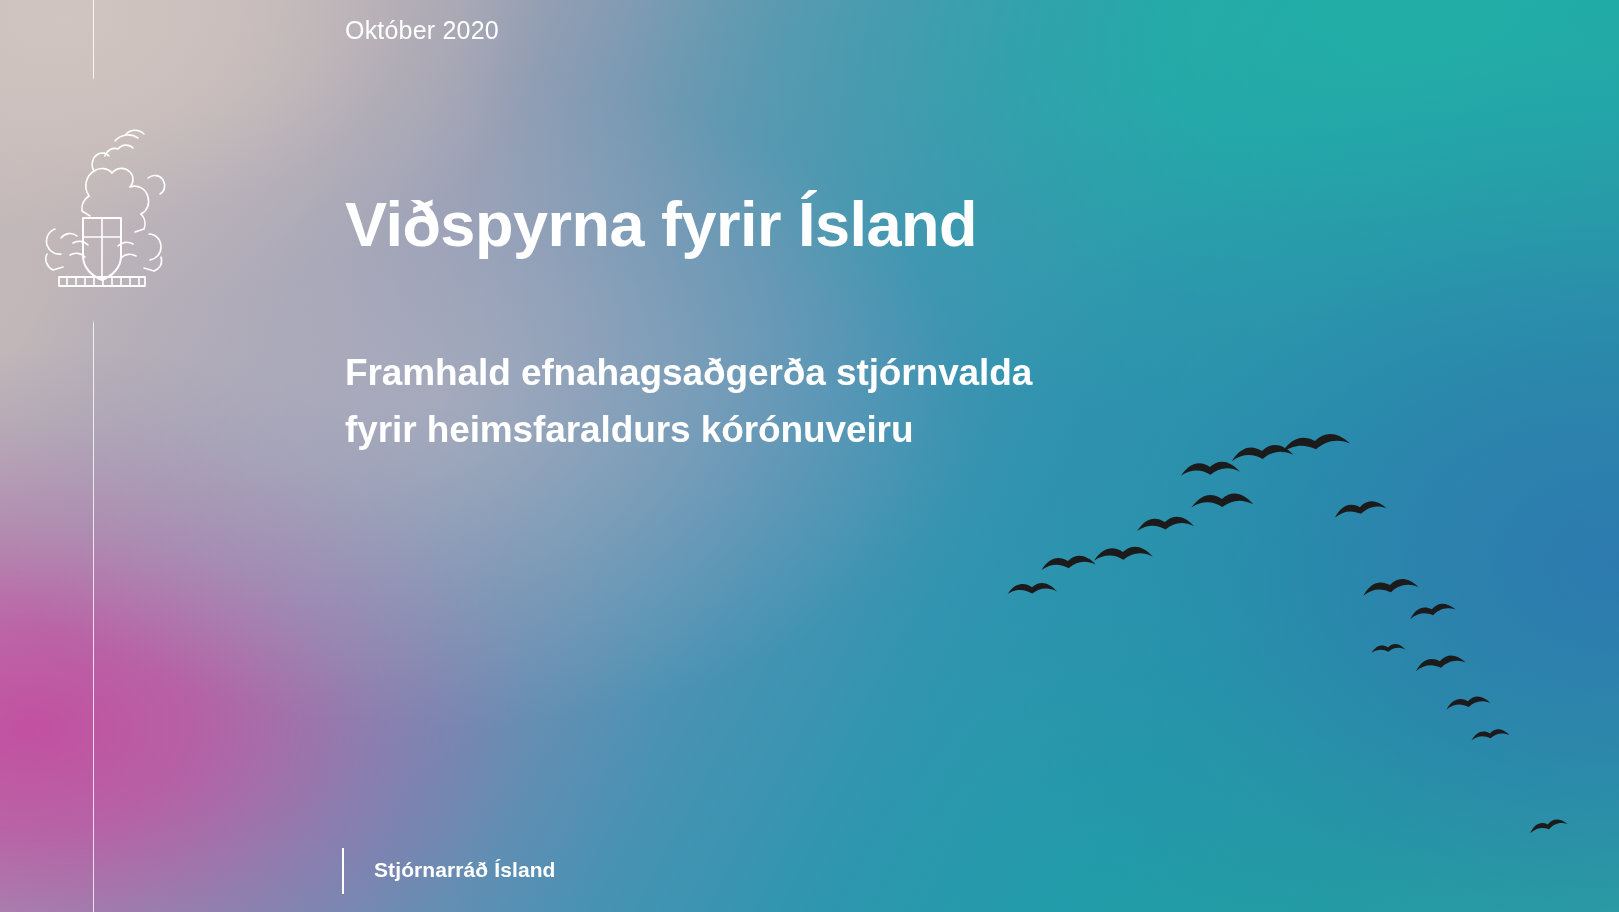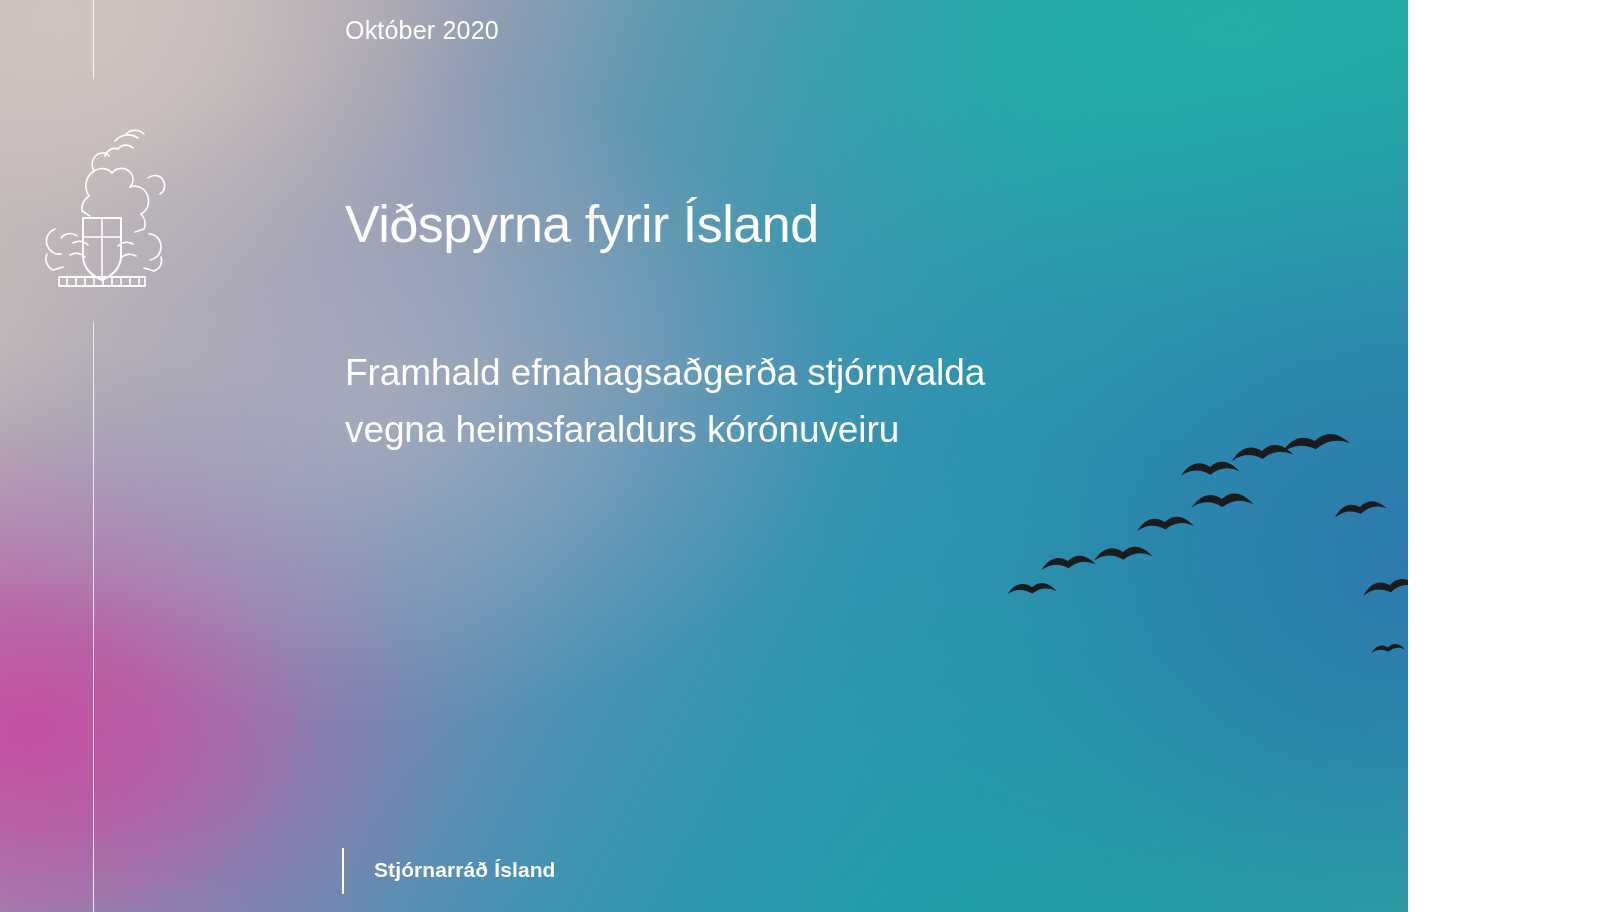--- a/index.html
+++ b/index.html
@@ -9,21 +9,21 @@
   }
   body {
     width: 1619px;
     height: 912px;
     overflow: hidden;
     font-family: "Liberation Sans", sans-serif;
   }
 
   #cover {
     position: relative;
-    width: 1408px;
+    width: 1619px;
     height: 912px;
     overflow: hidden;
     background-color: #3aa6a6;
   }
 
   
   .bg-base {
     position: absolute;
     inset: 0;
     background:
@@ -122,36 +122,36 @@
     color: #ffffff;
     letter-spacing: 0.2px;
     font-weight: 400;
   }
 
   
   .main-title {
     position: absolute;
     left: 345px;
     top: 178px;
-    font-size: 52px;
+    font-size: 63px;
     line-height: 92px;
-    font-weight: 400;
+    font-weight: 700;
     color: #ffffff;
     letter-spacing: -0.5px;
     white-space: nowrap;
   }
 
   
   .subtitle {
     position: absolute;
     left: 345px;
     top: 344px;
     font-size: 37px;
     line-height: 57px;
-    font-weight: 400;
+    font-weight: 700;
     color: #ffffff;
     letter-spacing: -0.1px;
   }
   .subtitle .ln { display: block; }
 
   
   .footer-brand {
     position: absolute;
     left: 342px;
     top: 847px;
@@ -229,21 +229,21 @@
       <path d="M106 122 c-5 -3 -11 -2 -15 2 M109 134 c-5 -3 -11 -2 -15 2"></path>
     </g>
   </svg>
 
   <div class="date-line">Október 2020</div>
 
   <div class="main-title">Viðspyrna fyrir Ísland</div>
 
   <div class="subtitle">
     <span class="ln">Framhald efnahagsaðgerða stjórnvalda</span>
-    <span class="ln">vegna heimsfaraldurs kórónuveiru</span>
+    <span class="ln">fyrir heimsfaraldurs kórónuveiru</span>
   </div>
 
   <div class="footer-brand">
     <div class="footer-rule"></div>
     <div class="footer-label">Stjórnarráð Ísland</div>
   </div>
 
   <svg class="birds" viewBox="0 0 1619 912">
     <g fill="#1b1b1b">
 

